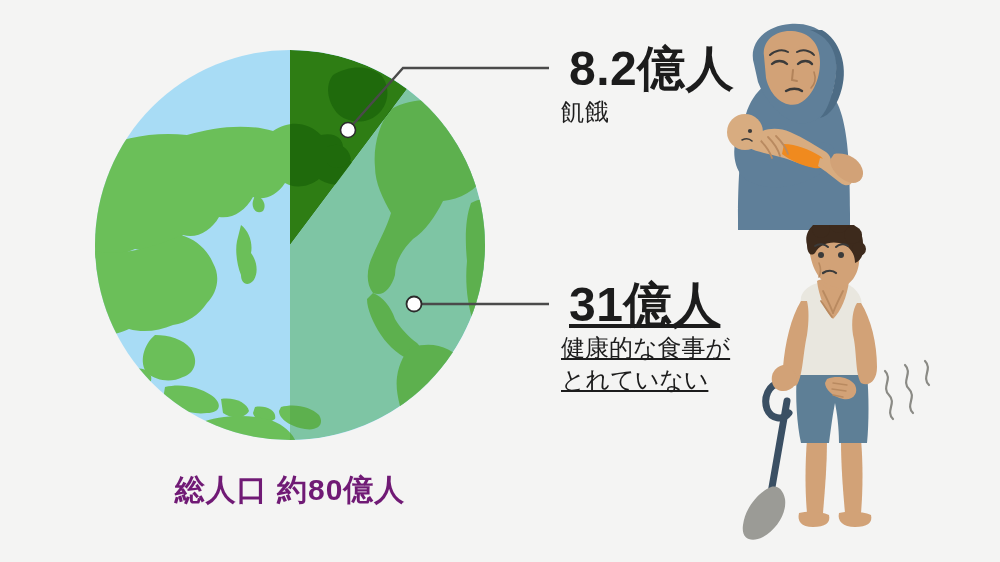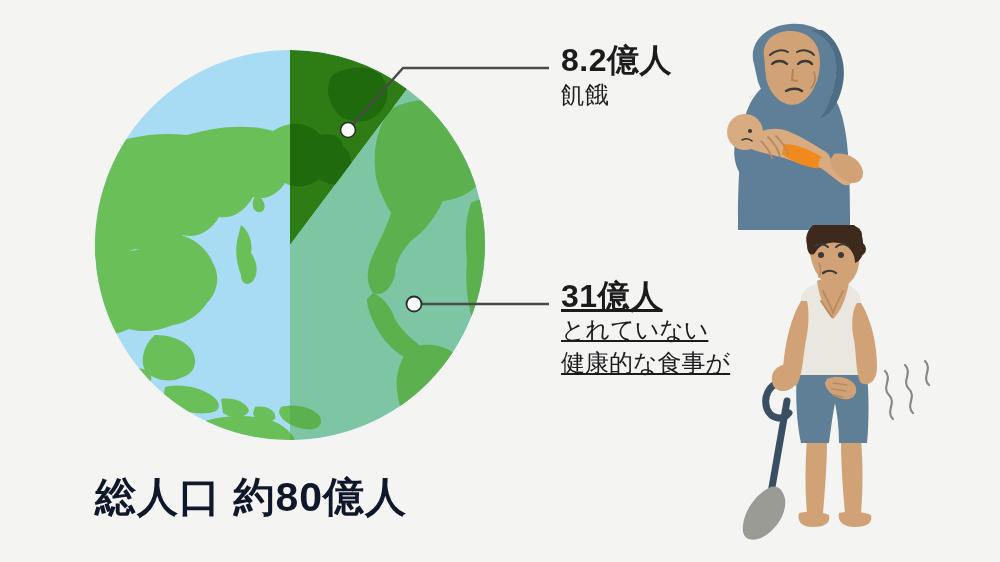--- a/index.html
+++ b/index.html
@@ -39,46 +39,47 @@
     height: 562px;
     pointer-events: none;
   }
 
   
   .callout {
     position: absolute;
     color: #1c1c1c;
   }
   .callout .headline {
-    font-size: 32px;
+    font-size: 48px;
     font-weight: bold;
     line-height: 1.06;
     letter-spacing: 0.5px;
     white-space: nowrap;
+    margin-left: 8px;
   }
   .callout .sub {
     font-size: 24px;
     font-weight: 500;
     line-height: 1.32;
     margin-top: 1px;
     white-space: nowrap;
   }
   #callout-hunger { left: 561px; top: 44px; }
   #callout-diet   { left: 561px; top: 280px; text-decoration: underline; }
 
   
   #caption {
     position: absolute;
     left: 95px;
     top: 470px;
     width: 390px;
-    text-align: left;
-    font-size: 41px;
+    text-align: center;
+    font-size: 30px;
     font-weight: bold;
-    color: #0f172a;
+    color: #701a75;
     letter-spacing: 1px;
     white-space: nowrap;
   }
 
   
   .figure {
     position: absolute;
   }
   #figure-mother { left: 698px; top: 18px; width: 190px; height: 212px; }
   #figure-man    { left: 735px; top: 225px; width: 200px; height: 320px; }
@@ -231,22 +232,22 @@
     <circle cx="414" cy="304" r="7.5" fill="#ffffff" stroke="#2b2b2b" stroke-width="1.8"></circle>
   </svg>
 
   <div class="callout" id="callout-hunger">
     <div class="headline">8.2億人</div>
     <div class="sub">飢餓</div>
   </div>
 
   <div class="callout" id="callout-diet">
     <div class="headline">31億人</div>
+    <div class="sub">健康的な食事が</div>
     <div class="sub" style="margin-top:0;">とれていない</div>
-    <div class="sub">健康的な食事が</div>
   </div>
 
   <div id="caption">総人口 約80億人</div>
 
   <div class="figure" id="figure-mother">
     <svg viewBox="0 0 190 212">
 
       <path d="M48,96 C44,118 40,150 40,200 L40,212 L152,212 L152,196
                C152,150 150,120 144,98 C138,74 122,62 100,58
                C76,56 56,70 48,96 Z" fill="#5f7f99"></path>

